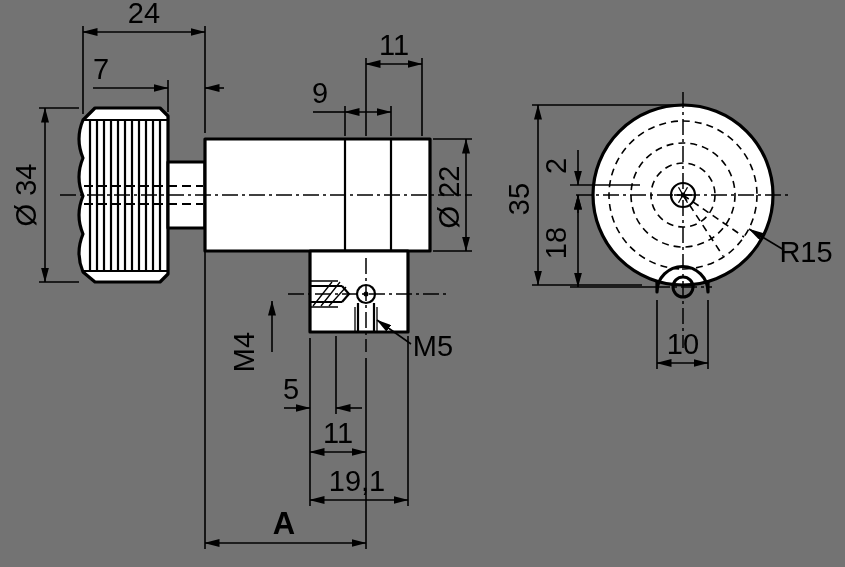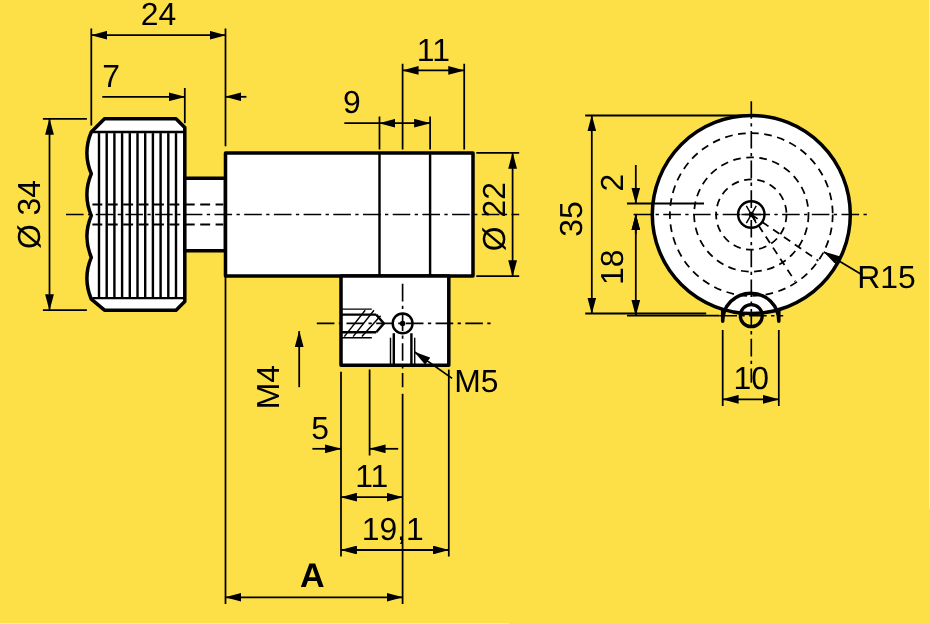--- a/index.html
+++ b/index.html
@@ -1,16 +1,16 @@
 <!DOCTYPE html>
 <html><head>
 <meta charset="utf-8">
 <style>
   html,body{margin:0;padding:0;background:#ffffff;}
-  .stage{width:845px;height:567px;background:#fde047;position:relative;overflow:hidden;}
+  .stage{width:845px;height:567px;background:#737373;position:relative;overflow:hidden;}
   svg{display:block;}
   .ol  {fill:#ffffff;stroke:#000;stroke-width:3.2;stroke-linejoin:round;}
   .det {fill:none;stroke:#000;stroke-width:2.2;}
   .thin{fill:none;stroke:#000;stroke-width:1.3;}
   .dim {fill:none;stroke:#000;stroke-width:1.6;}
   .cl  {fill:none;stroke:#000;stroke-width:1.5;stroke-dasharray:16 4 3 4;}
   .hid {fill:none;stroke:#000;stroke-width:1.8;stroke-dasharray:9 5;}
   .dsh {fill:none;stroke:#000;stroke-width:1.6;stroke-dasharray:7 5;}
   .holc{fill:none;stroke:#000;stroke-width:3;}
   text{font-family:"Liberation Sans",sans-serif;font-size:29px;fill:#000;}

